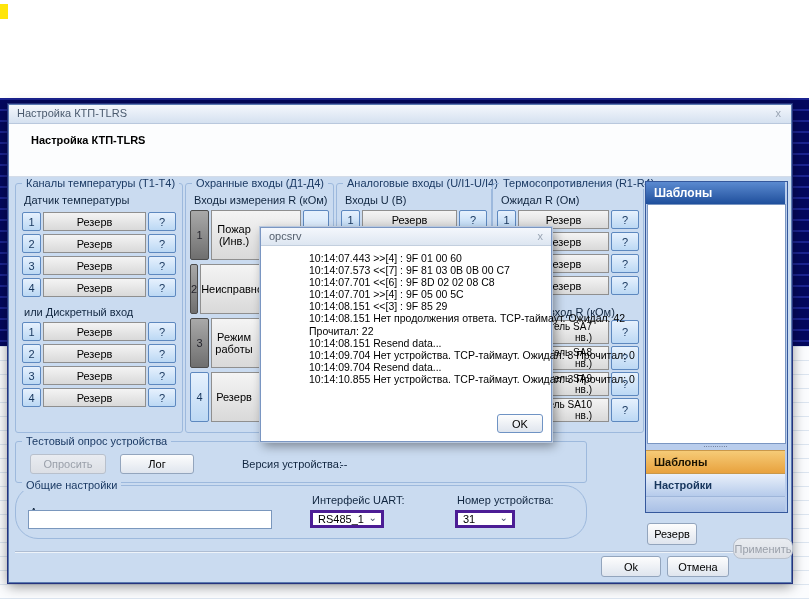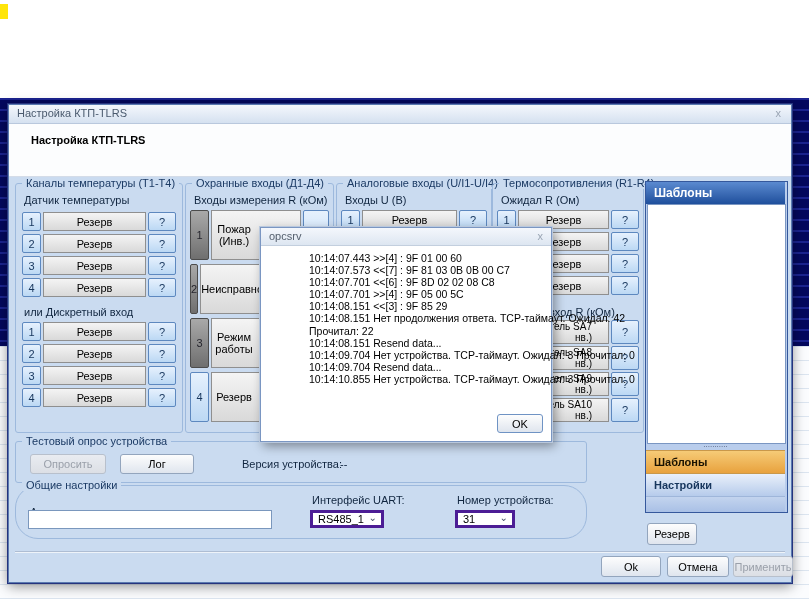--- a/index.html
+++ b/index.html
@@ -275,21 +275,21 @@
       <span class="sec" style="left:441px;top:8px;">Номер устройства:</span>
       <div class="abs selbox" style="left:439px;top:24px;width:60px;height:18px;">
         <span>31</span>
         <span class="selarrow">⌄</span>
       </div>
     </div>
 
     <div class="abs footline"></div>
     <div class="abs btn" style="left:592px;top:451px;width:58px;height:19px;">Ok</div>
     <div class="abs btn" style="left:658px;top:451px;width:60px;height:19px;">Отмена</div>
-    <div class="abs btn dis" style="left:724px;top:451px;width:58px;height:19px;">Применить</div>
+    <div class="abs btn dis" style="left:724px;top:433px;width:58px;height:19px;border-radius:8px;">Применить</div>
   </div>
 
   <div class="abs opc">
     <div class="abs opc-titlebar">
       <span class="abs opc-title">opcsrv</span>
       <span class="abs opc-x">x</span>
     </div>
     <div class="abs opc-log">
       <div>10:14:07.443 &gt;&gt;[4] : 9F 01 00 60</div>
       <div>10:14:07.573 &lt;&lt;[7] : 9F 81 03 0B 0B 00 C7</div>

